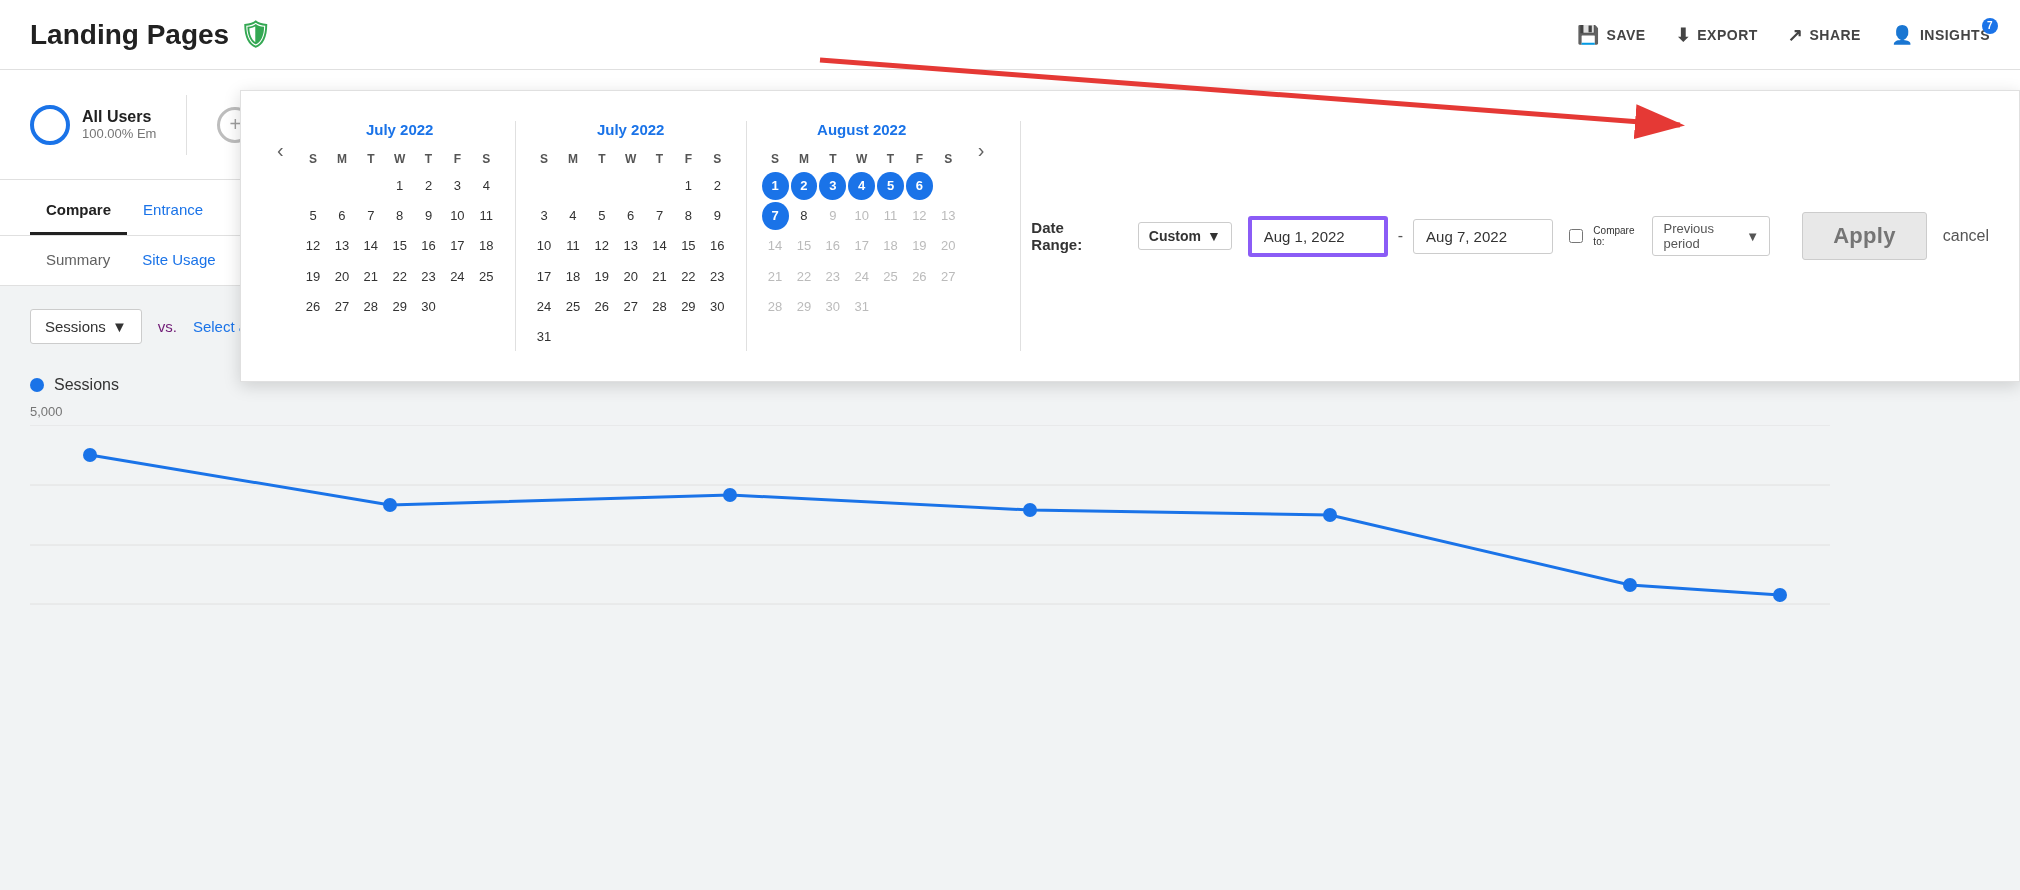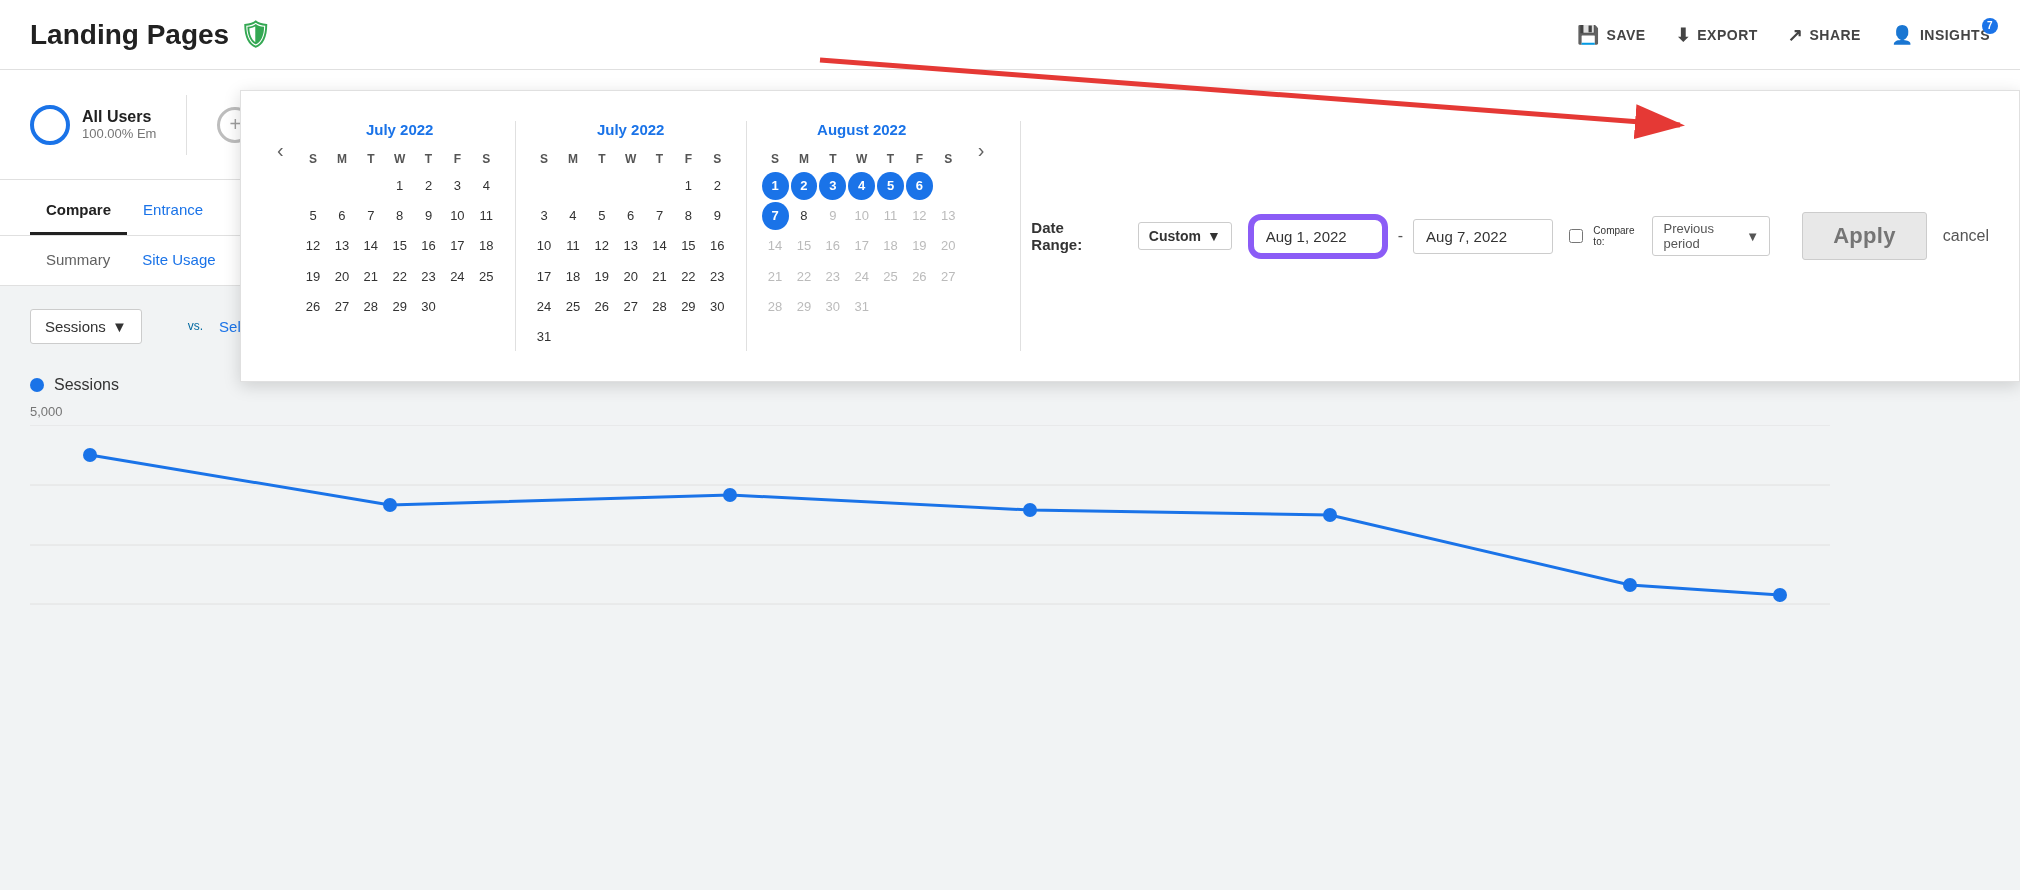--- a/index.html
+++ b/index.html
@@ -259,22 +259,22 @@
       align-items: center;
       gap: 6px;
       margin-left: 28px;
     }
     .date-inputs {
       display: flex;
       align-items: center;
       gap: 10px;
     }
     .date-input {
-      border: 6px solid #8b5cf6;
-      border-radius: 13px;
+      border: 4px solid #8b5cf6;
+      border-radius: 3px;
       padding: 8px 12px;
       font-size: 15px;
       color: #333;
       width: 140px;
     }
     .date-input-plain {
       border: 1px solid #ccc;
       border-radius: 3px;
       padding: 8px 12px;
       font-size: 15px;
@@ -380,23 +380,22 @@
       border-radius: 3px;
       padding: 8px 14px;
       font-size: 15px;
       color: #333;
       cursor: pointer;
       display: flex;
       align-items: center;
       gap: 6px;
     }
     .vs-label {
-      font-size: 12px;
-      color: #0369a1;
-      margin-left: 30px;
+      font-size: 15px;
+      color: #701a75;
     }
     .select-metric-btn {
       font-size: 15px;
       color: #1a73e8;
       background: none;
       border: none;
       cursor: pointer;
     }
     .view-controls {
       margin-left: auto;

